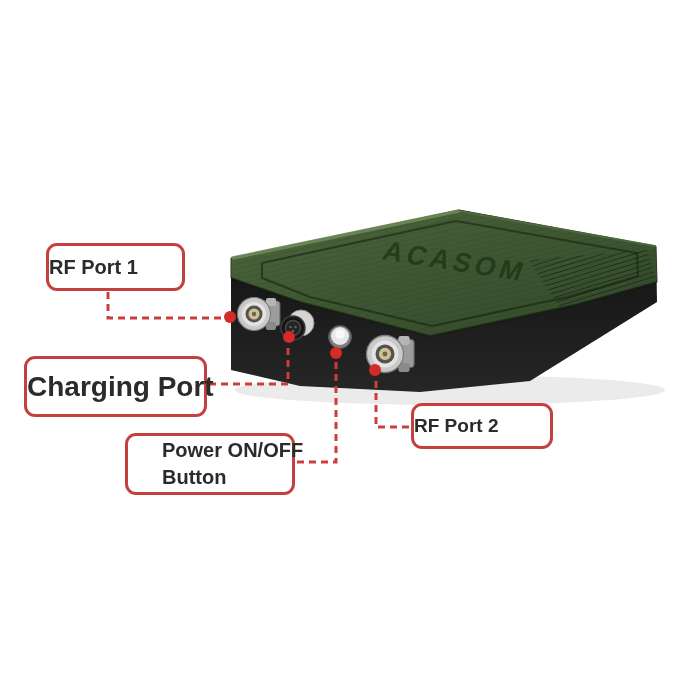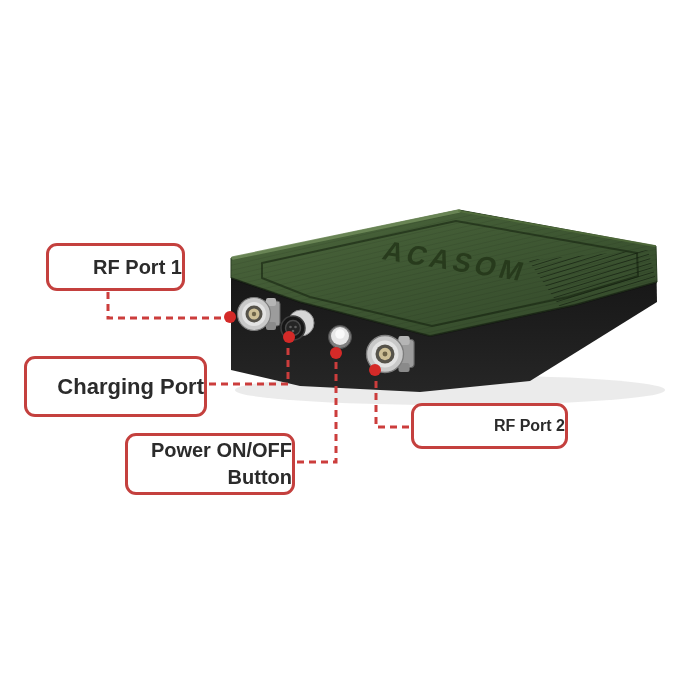--- a/index.html
+++ b/index.html
@@ -14,30 +14,30 @@
   .stage svg { position: absolute; left: 0; top: 0; }
   .callout {
     position: absolute;
     box-sizing: border-box;
     background: #ffffff;
     border: 3px solid #c4403e;
     border-radius: 11px;
     display: flex;
     flex-direction: column;
     justify-content: center;
-    align-items: flex-end;
+    align-items: flex-start;
     font-weight: bold;
     color: #2b2b2b;
     text-align: center;
   }
   .co-line { white-space: nowrap; }
   .co-rf1 { left: 46px;  top: 243px; width: 139px; height: 48px; font-size: 20px; }
-  .co-chg { left: 24px;  top: 356px; width: 183px; height: 61px; font-size: 22px; line-height: 27px; }
+  .co-chg { left: 24px;  top: 356px; width: 183px; height: 61px; font-size: 28px; line-height: 27px; }
   .co-pwr { left: 125px; top: 433px; width: 170px; height: 62px; font-size: 20px; line-height: 27px; padding-left: 34px; }
-  .co-rf2 { left: 411px; top: 403px; width: 157px; height: 46px; font-size: 16px; }
+  .co-rf2 { left: 411px; top: 403px; width: 142px; height: 46px; font-size: 19px; }
 </style>
 </head>
 <body>
 
 <div class="stage">
 
   <svg width="700" height="700" viewBox="0 0 700 700">
     <defs>
       <linearGradient id="topGrad" x1="0" y1="0" x2="1" y2="1">
         <stop offset="0" stop-color="#4d673d"></stop>

